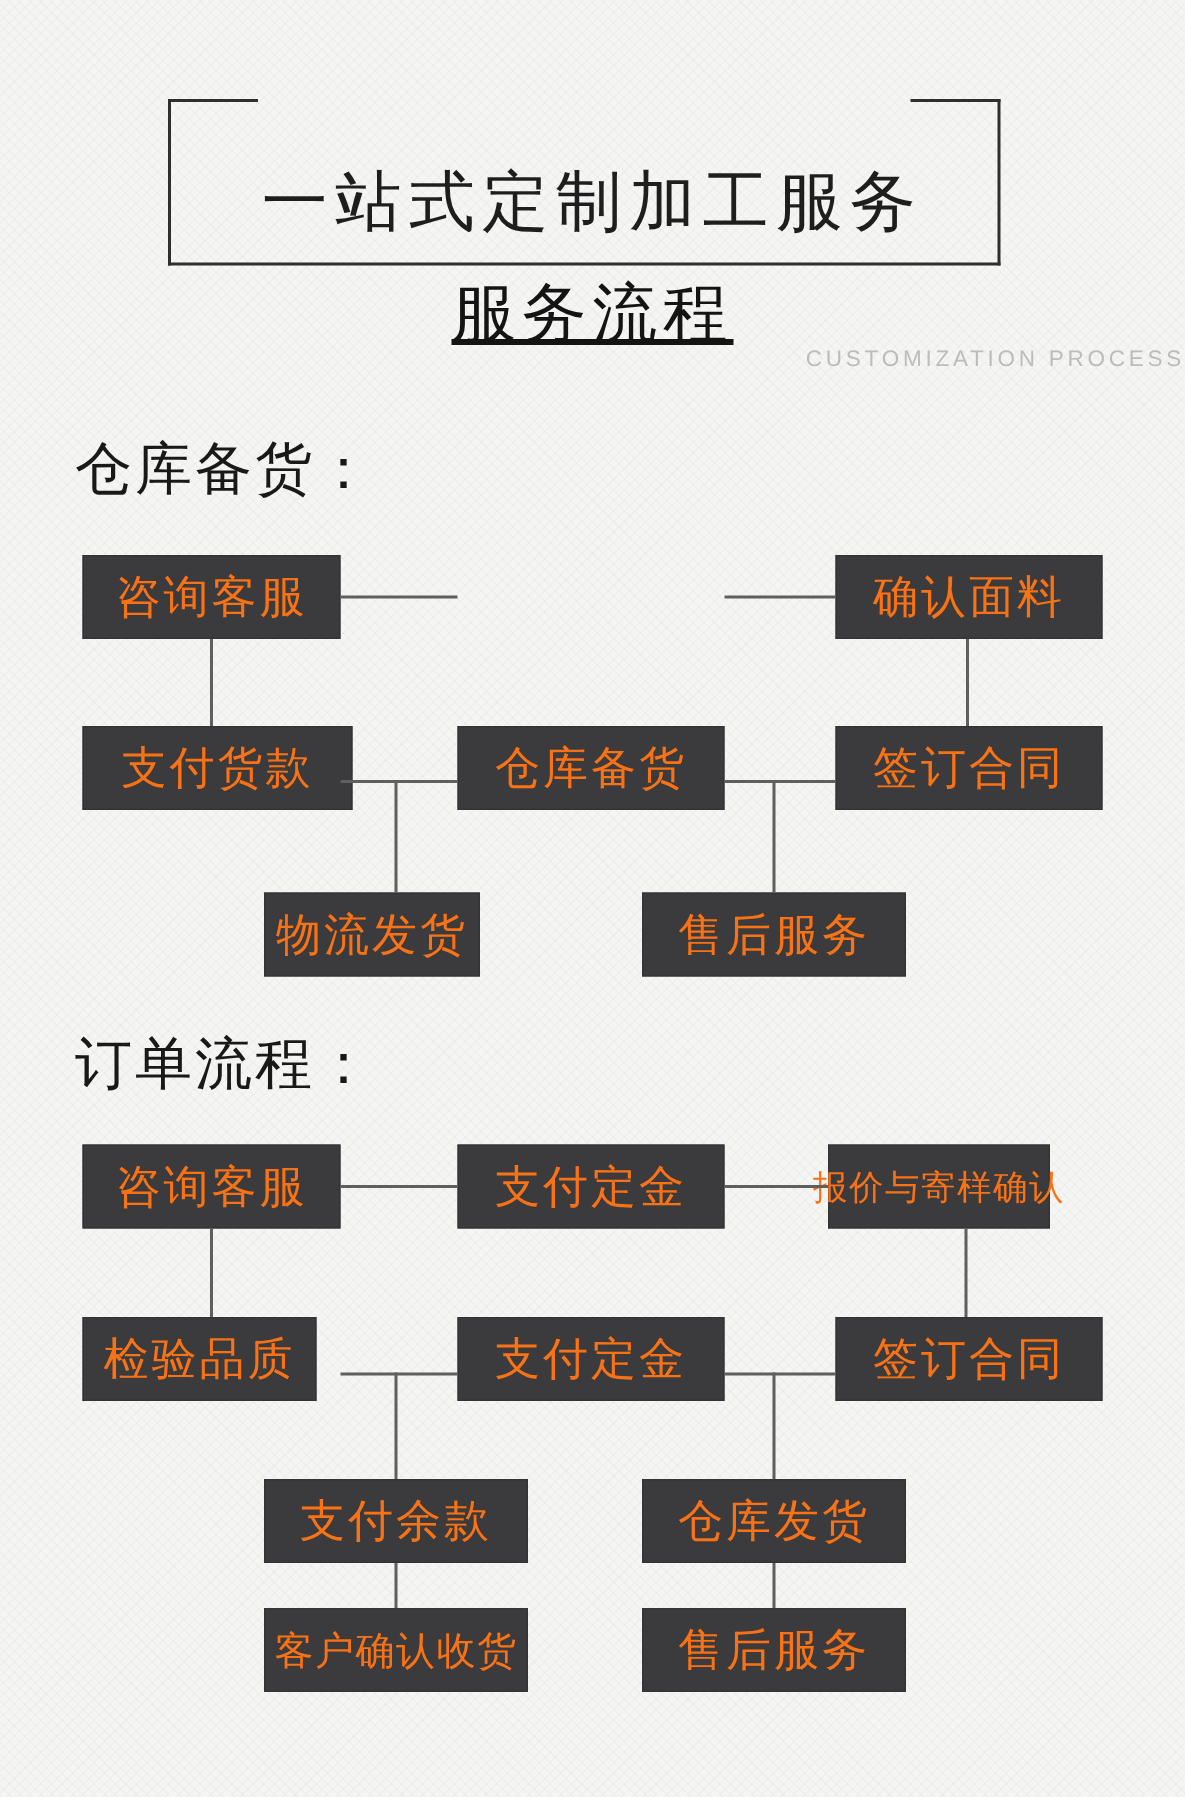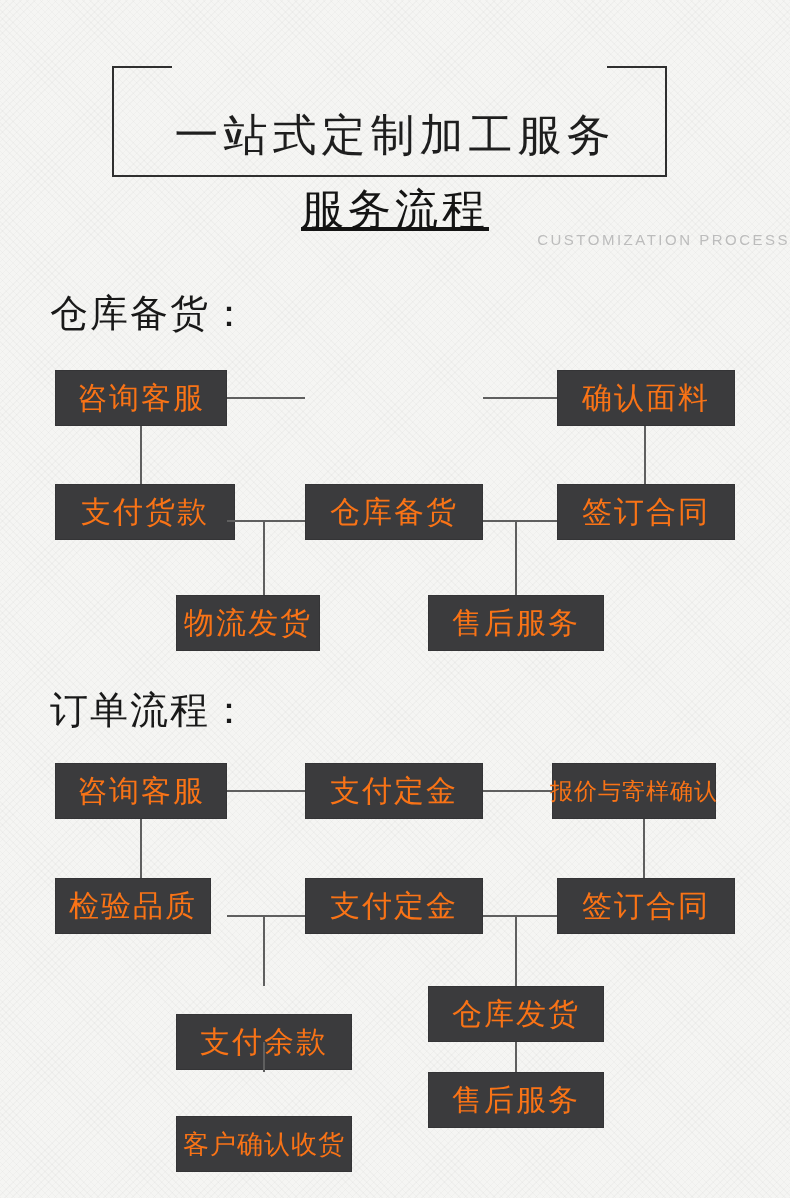--- a/index.html
+++ b/index.html
@@ -50,21 +50,21 @@
     position:absolute;height:56px;
     background:#3b3b3d;
     border:1px solid #343436;
     box-sizing:border-box;
     color:#f97316;
     display:flex;align-items:center;justify-content:center;
     font-size:30px;letter-spacing:2px;white-space:nowrap;
     font-weight:300;
   }
   .box.small{font-size:23px;letter-spacing:1px;}
-  .box.smallish{font-size:26px;letter-spacing:1px;margin-top:44px;}
+  .box.smallish{font-size:26px;letter-spacing:1px;}
   
   .h-line{position:absolute;height:1.5px;background:#5f5f5f;}
   .v-line{position:absolute;width:1.5px;background:#5f5f5f;}
 </style>
 </head>
 <body>
 
 <div class="canvas">
 
   <div class="frame-line" style="left:112px;top:66px;width:60px;height:2px;"></div>
@@ -96,27 +96,27 @@
   <div class="v-line" style="left:644px;top:426px;height:58px;"></div>
   <div class="h-line" style="left:227px;top:520px;width:78px;"></div>
   <div class="h-line" style="left:483px;top:520px;width:74px;"></div>
   <div class="v-line" style="left:263px;top:520px;height:75px;"></div>
   <div class="v-line" style="left:515px;top:520px;height:75px;"></div>
 
   <div class="flow-heading" style="top:690px;">订单流程：</div>
 
   <div class="box" style="left:55px;top:763px;width:172px;">咨询客服</div>
   <div class="box" style="left:305px;top:763px;width:178px;">支付定金</div>
-  <div class="box small" style="left:552px;top:763px;width:164px;">报价与寄样确认</div>
+  <div class="box small" style="left:552px;top:763px;width:148px;">报价与寄样确认</div>
 
   <div class="box" style="left:55px;top:878px;width:156px;">检验品质</div>
   <div class="box" style="left:305px;top:878px;width:178px;">支付定金</div>
   <div class="box" style="left:557px;top:878px;width:178px;">签订合同</div>
 
-  <div class="box" style="left:176px;top:1014px;width:176px;">支付余款</div>
+  <div class="box" style="left:176px;top:986px;width:176px;">支付余款</div>
   <div class="box" style="left:428px;top:986px;width:176px;">仓库发货</div>
 
   <div class="box smallish" style="left:176px;top:1072px;width:176px;">客户确认收货</div>
   <div class="box" style="left:428px;top:1072px;width:176px;">售后服务</div>
 
   <div class="h-line" style="left:227px;top:790px;width:78px;"></div>
   <div class="h-line" style="left:483px;top:790px;width:69px;"></div>
   <div class="v-line" style="left:140px;top:819px;height:59px;"></div>
   <div class="v-line" style="left:643px;top:819px;height:59px;"></div>
   <div class="h-line" style="left:227px;top:915px;width:78px;"></div>

